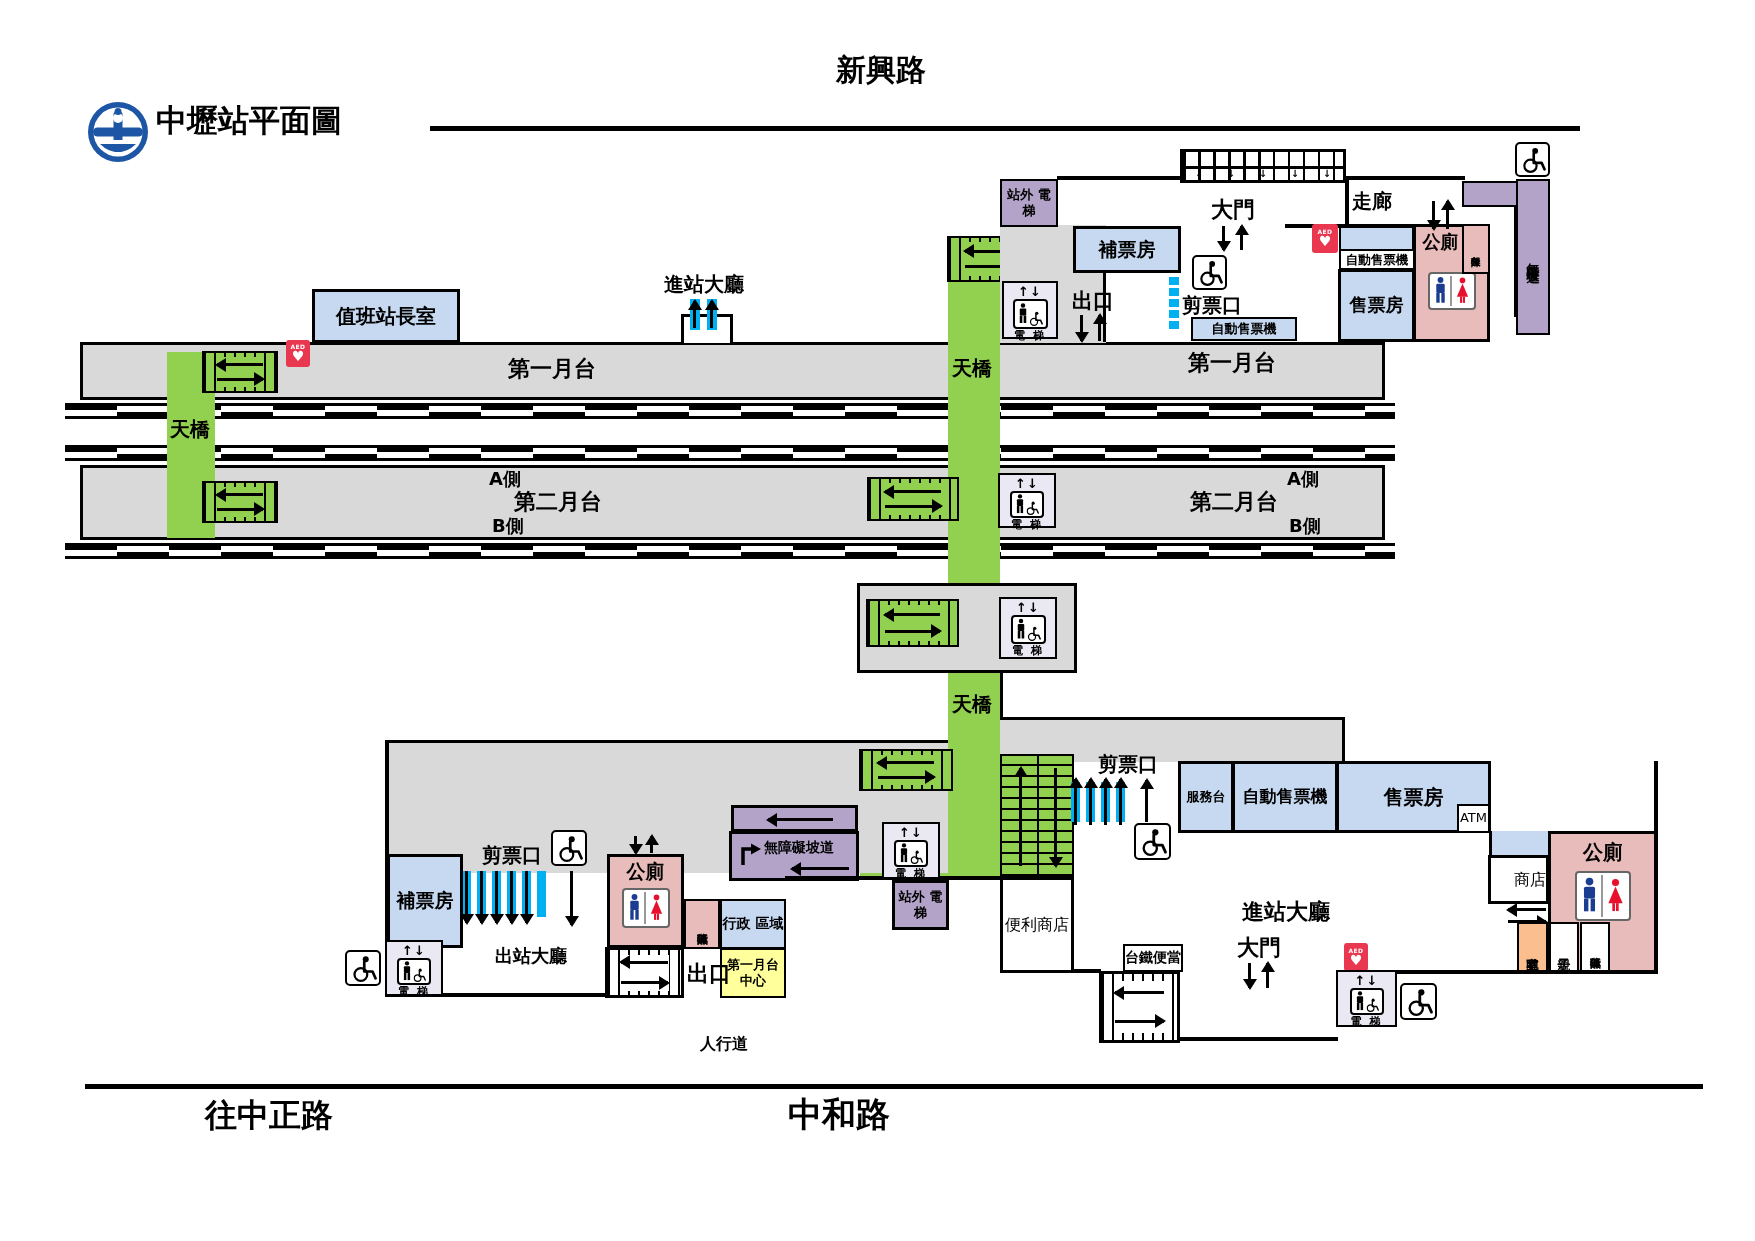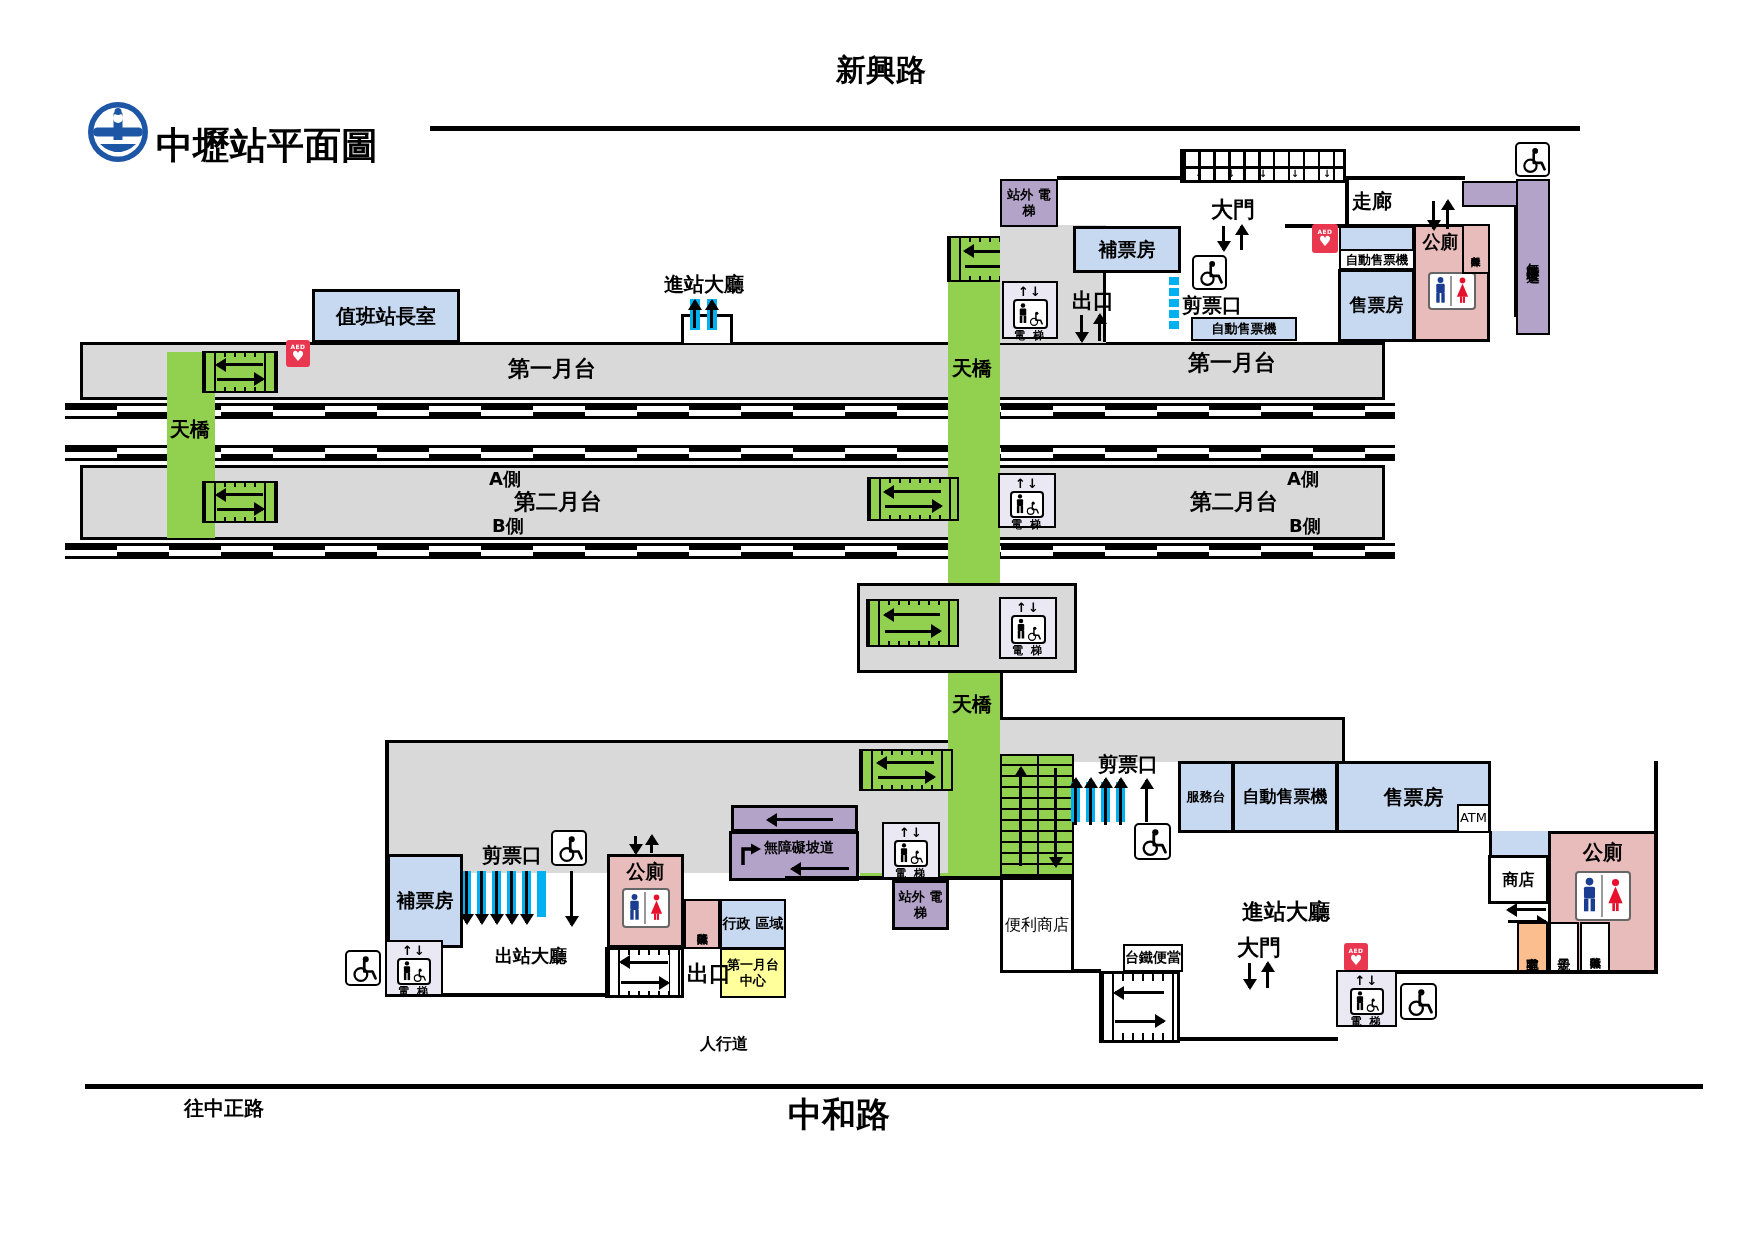--- a/index.html
+++ b/index.html
@@ -98,21 +98,21 @@
       <circle cx="32" cy="32" r="30" fill="#1d56a5"></circle>
       <circle cx="32" cy="32" r="24.5" fill="#fff"></circle>
       <rect x="7" y="27.5" width="50" height="9" rx="4.5" fill="#1d56a5"></rect>
       <rect x="27.5" y="12" width="9" height="40" rx="2" fill="#1d56a5"></rect>
       <circle cx="32" cy="18" r="5" fill="#fff"></circle>
       <circle cx="32" cy="11.5" r="3.5" fill="#1d56a5"></circle>
       <path d="M14,44 q8,8 18,8 q10,0 18,-8 z" fill="#1d56a5"></path>
       <rect x="12" y="40" width="40" height="4" fill="#fff"></rect>
     </svg>
   </div>
-  <div class="lbl" style="left:156px;top:124px;font-size:37px;">中壢站平面圖</div>
+  <div class="lbl" style="left:156px;top:102px;font-size:31px;">中壢站平面圖</div>
   <div class="lbl" style="left:836px;top:52px;font-size:30px;">新興路</div>
   <div class="wall" style="left:430px;top:126px;width:1150px;height:5px;"></div>
 
   <div class="box gray" style="left:80px;top:342px;width:1305px;height:58px;"></div>
   <div class="track" style="left:65px;top:403px;width:1330px;"></div>
   <div class="track" style="left:65px;top:445px;width:1330px;"></div>
   <div class="box gray" style="left:80px;top:465px;width:1305px;height:75px;"></div>
   <div class="track" style="left:65px;top:543px;width:1330px;"></div>
 
   <div class="lbl" style="left:508px;top:356px;font-size:22px;">第一月台</div>
@@ -477,21 +477,21 @@
   <div class="box blue" style="left:1232px;top:761px;width:106px;height:72px;font-size:17px;">
     <span>自動售票機</span>
   </div>
   <div class="box blue" style="left:1336px;top:761px;width:155px;height:72px;font-size:20px;">
     <span>售票房</span>
   </div>
   <div class="box white b2" style="left:1457px;top:804px;width:33px;height:29px;font-size:13px;font-weight:normal;">
     <span>ATM</span>
   </div>
   <div class="abs blue" style="left:1489px;top:831px;width:60px;height:26px;border-left:3px solid #000;box-sizing:border-box;"></div>
-  <div class="box white" style="left:1488px;top:855px;width:61px;height:49px;font-size:16px;font-weight:bold;">
+  <div class="box white" style="left:1488px;top:855px;width:61px;height:49px;font-size:16px;font-weight:normal;justify-content:flex-end;">
     <span>商店</span>
   </div>
   <i class="arr-h left" style="left:1508px;top:908px;width:38px;"></i>
   <i class="arr-h right" style="left:1508px;top:920px;width:38px;"></i>
 
   <div class="box pink" style="left:1548px;top:831px;width:110px;height:143px;flex-direction:column;justify-content:flex-start;padding-top:6px;">
     <div style="font-size:20px;">公廁</div>
     <div class="wcpair" style="margin-top:6px;">
       <svg class="ic" width="17" height="42" style="color:#1b3d91;">
           <use href="#sym-person"></use>
@@ -549,16 +549,16 @@
         <use href="#sym-wheelchair"></use>
       </svg>
   </div>
 
   <div class="wall" style="left:1654px;top:761px;width:4px;height:213px;"></div>
   <div class="wall" style="left:1397px;top:970px;width:261px;height:4px;"></div>
   <div class="wall" style="left:1180px;top:1037px;width:158px;height:4px;"></div>
 
   <div class="lbl" style="left:700px;top:1034px;font-size:16px;">人行道</div>
   <div class="wall" style="left:85px;top:1084px;width:1618px;height:5px;"></div>
-  <div class="lbl" style="left:184px;top:1096px;font-size:20px;">往中正路</div>
+  <div class="lbl" style="left:205px;top:1096px;font-size:32px;">往中正路</div>
   <div class="lbl" style="left:788px;top:1094px;font-size:34px;">中和路</div>
 
 </div>
 
 </body></html>

